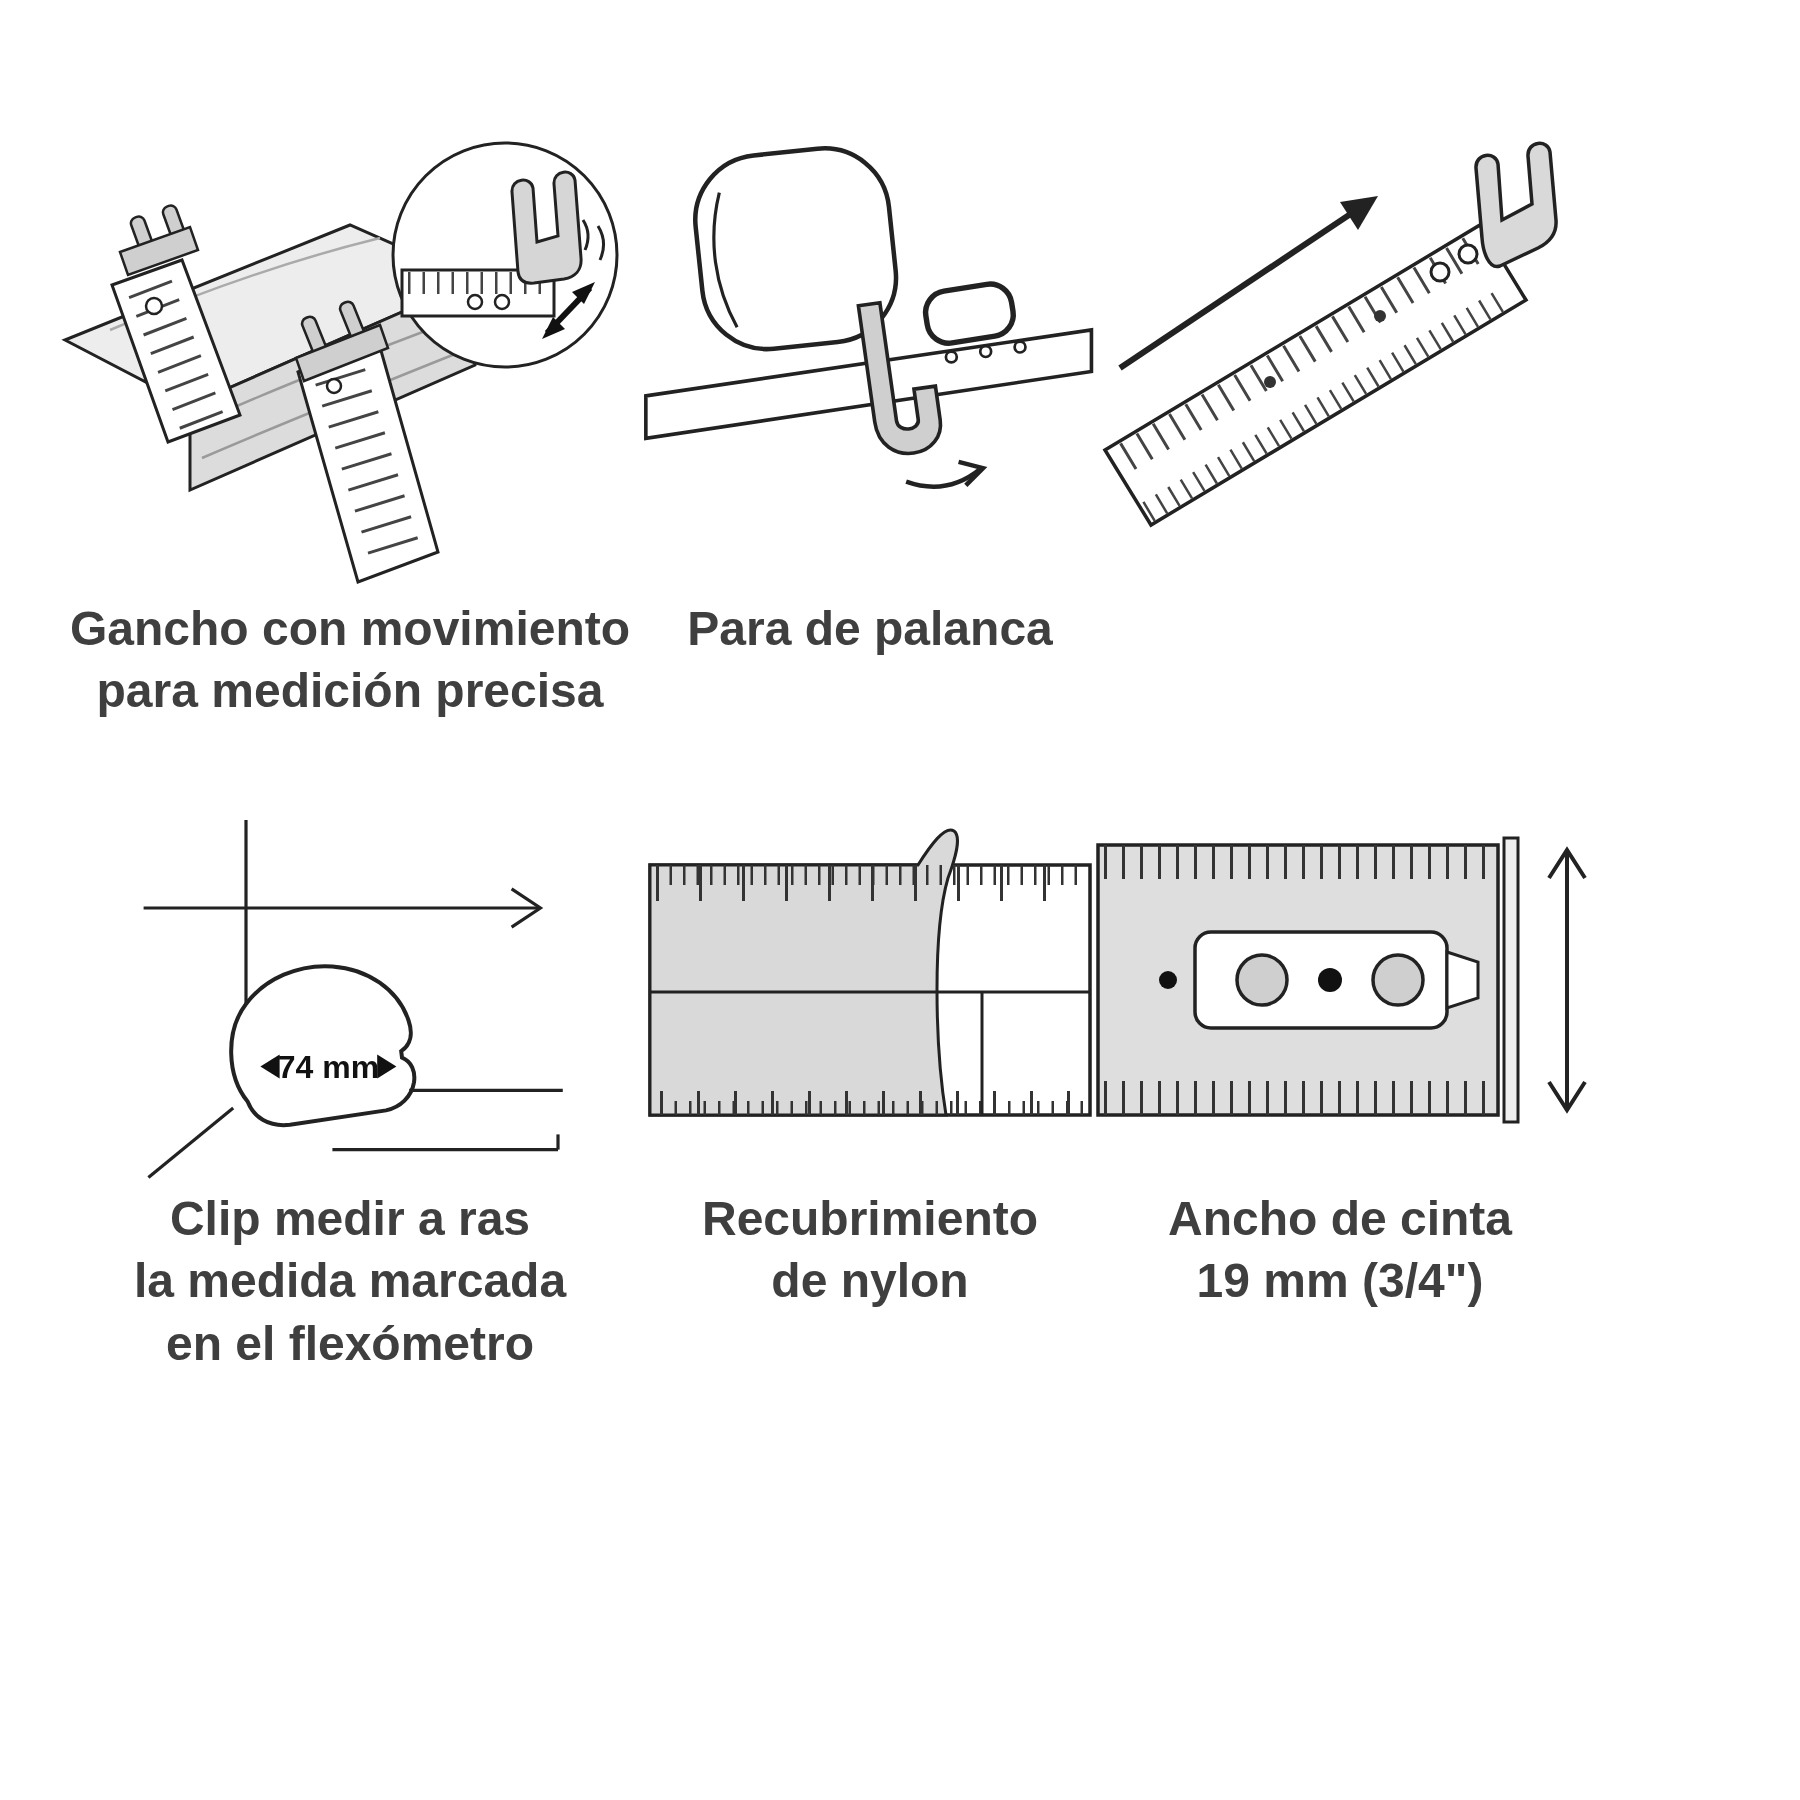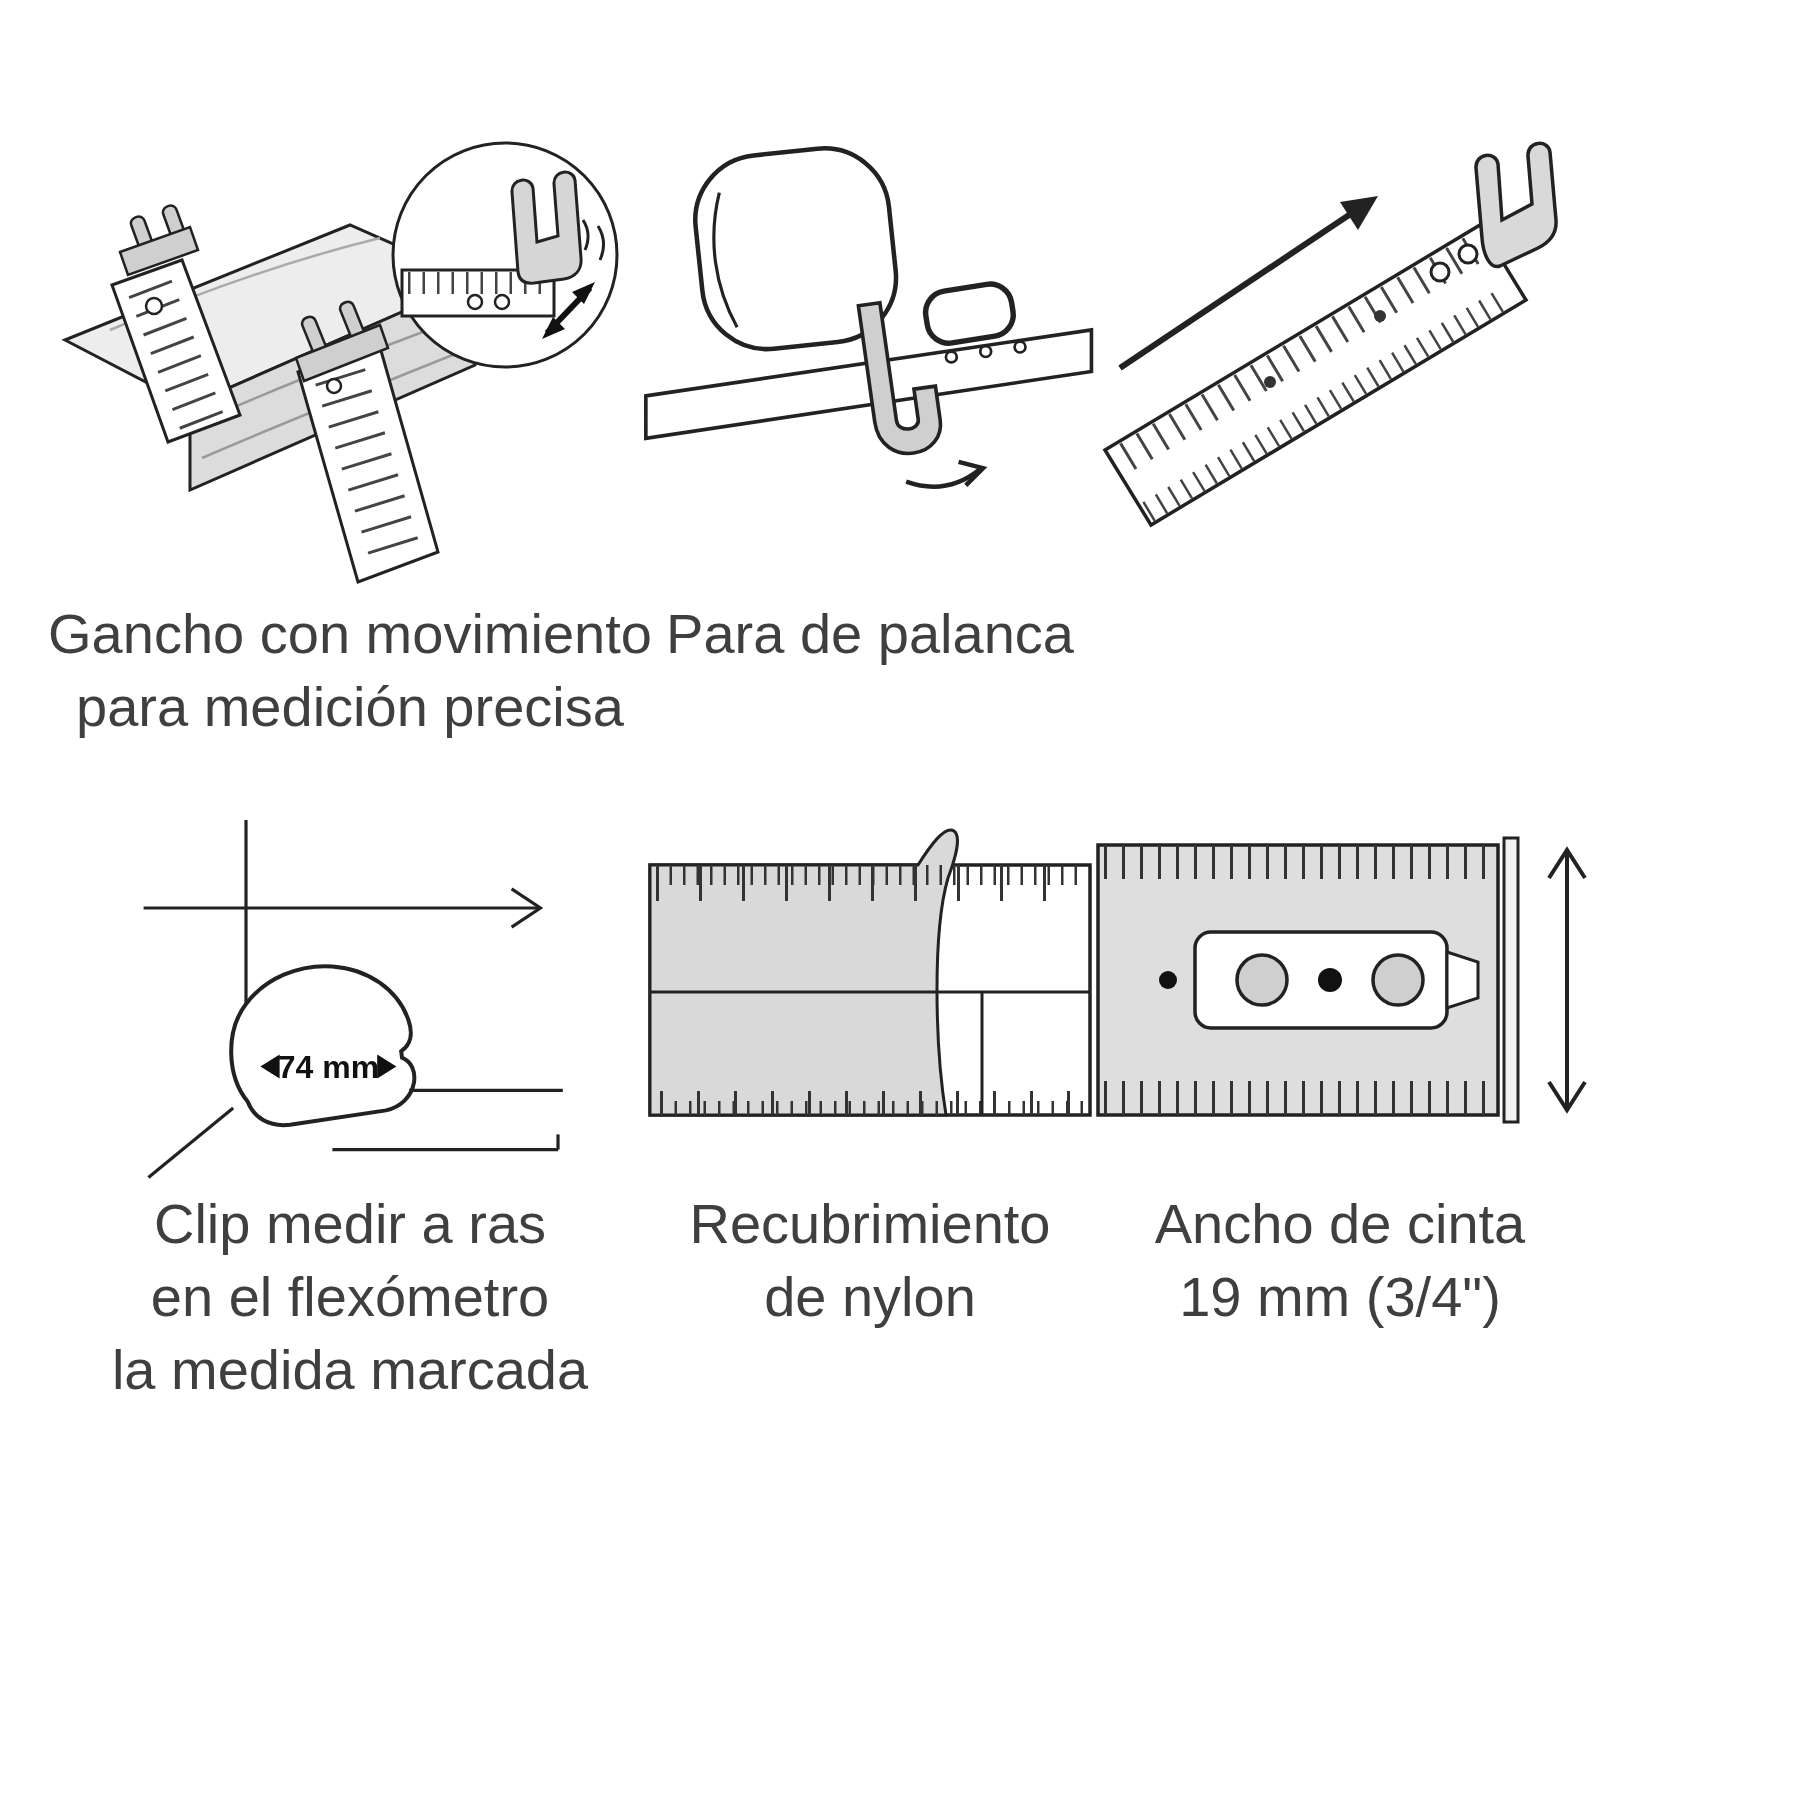--- a/index.html
+++ b/index.html
@@ -7,21 +7,21 @@
     width:1800px;height:1800px;position:relative;overflow:hidden;
     background:#ffffff;
     font-family:"Liberation Sans",sans-serif;
   }
   .cell{position:absolute;display:flex;flex-direction:column;align-items:center;}
   .ill{display:flex;align-items:flex-start;justify-content:center;text-decoration:underline;}
   .ill.r1{height:470px;}
   .ill.r2{height:360px;}
   .caption{
     margin-top:8px;text-align:center;
-    font-size:56px;font-weight:normal;color:#3f3f3f;line-height:1.3;
+    font-size:48px;font-weight:bold;color:#3f3f3f;line-height:1.3;
     white-space:nowrap;
   }
   svg{display:block;}
   #cell-gancho{left:40px;top:120px;width:620px;}
   #cell-clip{left:610px;top:120px;width:520px;}
   #cell-rigidez{left:1060px;top:120px;width:560px;}
   #cell-ras{left:40px;top:820px;width:620px;}
   #cell-nylon{left:610px;top:820px;width:520px;}
   #cell-ancho{left:1060px;top:820px;width:560px;}
 </style>
@@ -141,22 +141,22 @@
       <polygon points="338,308 314,293 314,323" fill="#111"></polygon>
       <text x="253" y="322" text-anchor="middle" font-size="40" font-weight="bold" fill="#111">74 mm</text>
       <line x1="354" y1="338" x2="546" y2="338" stroke="#222" stroke-width="4"></line>
       <line x1="258" y1="412" x2="540" y2="412" stroke="#222" stroke-width="4"></line>
       <line x1="540" y1="412" x2="540" y2="393" stroke="#222" stroke-width="4"></line>
       <line x1="28" y1="447" x2="134" y2="360" stroke="#222" stroke-width="4"></line>
     </svg>
   </div>
   <div class="caption">
     <div>Clip medir a ras</div>
+    <div>la medida marcada</div>
     <div>en el flexómetro</div>
-    <div>la medida marcada</div>
   </div>
 </section>
 
 <section class="cell" id="cell-nylon">
   <div class="ill r2">
     <svg viewBox="0 0 480 320" width="480" height="320">
       <rect x="20" y="45" width="440" height="250" fill="#fff" stroke="#222" stroke-width="3.5"></rect>
       <path d="M 20,45 L 288,45 C 300,26 315,5 324,11 C 332,17 325,39 318,58 C 311,82 307,122 307,170 C 307,216 310,258 316,295 L 20,295 Z" fill="#d9d9d9" stroke="#222" stroke-width="3"></path>
       <line x1="26" y1="63" x2="456" y2="63" stroke="#333" stroke-width="36" stroke-dasharray="3,40"></line>
       <line x1="26" y1="55" x2="456" y2="55" stroke="#333" stroke-width="20" stroke-dasharray="2.5,11"></line>

